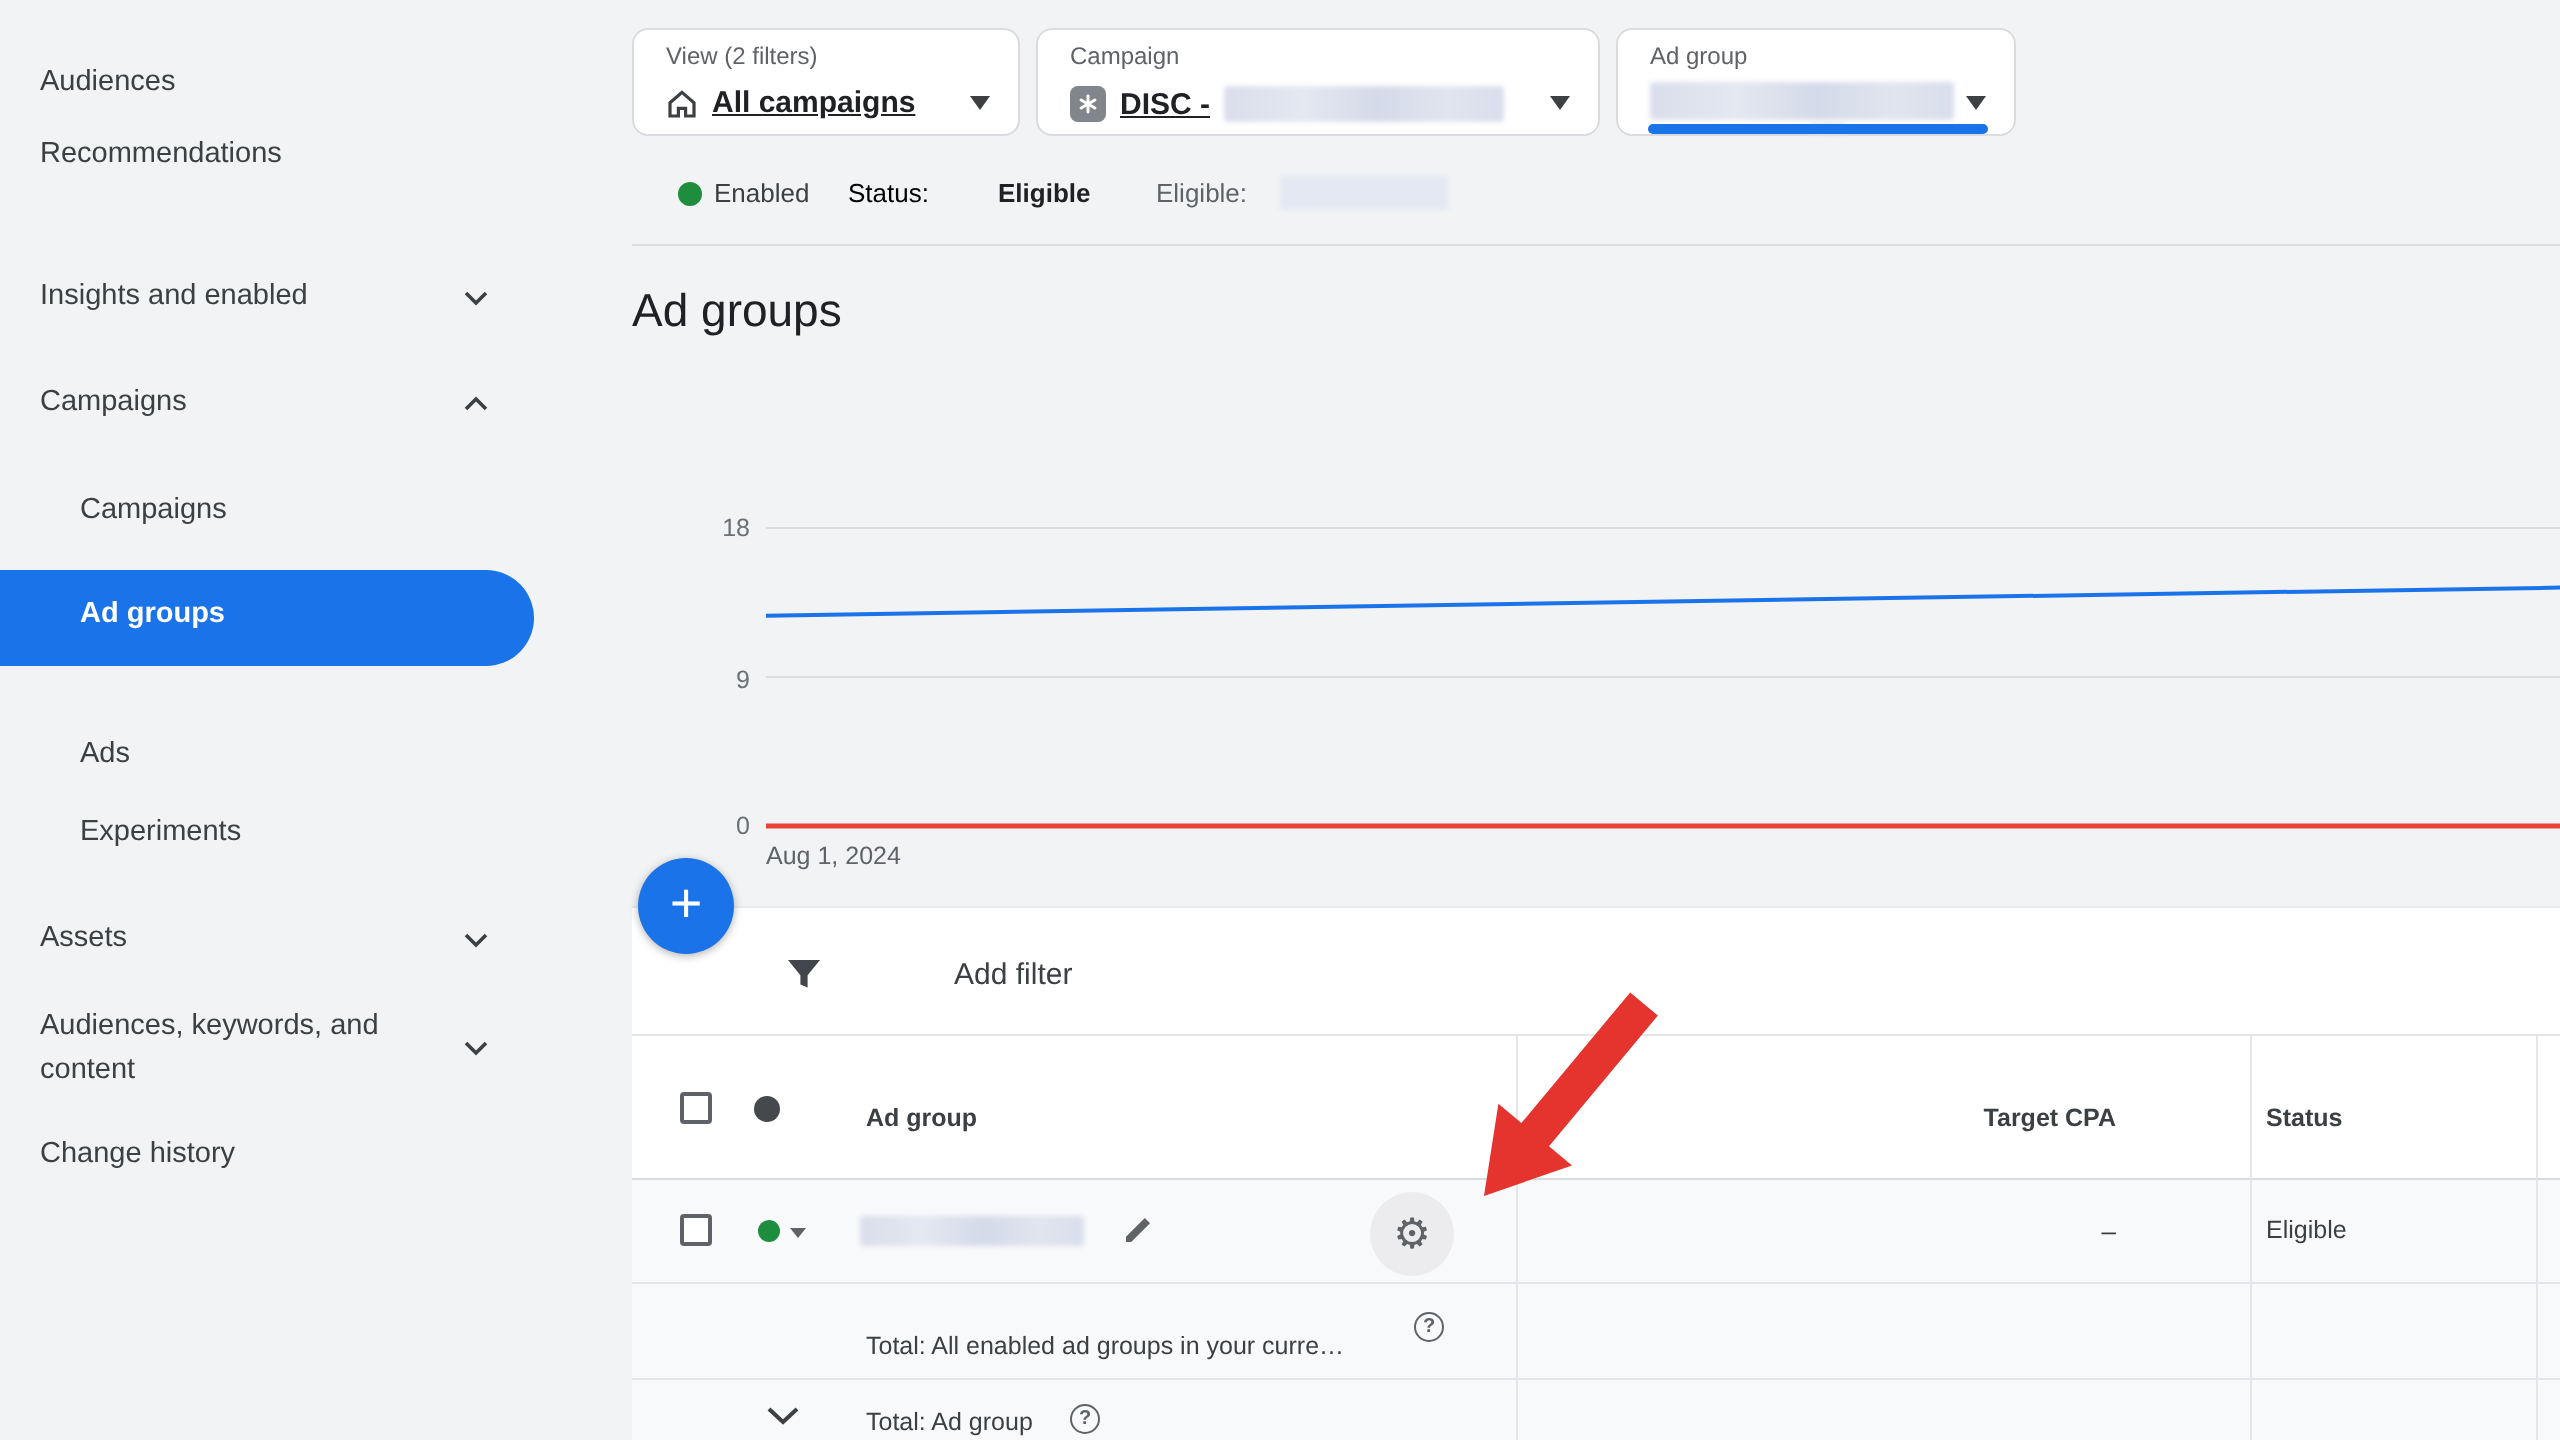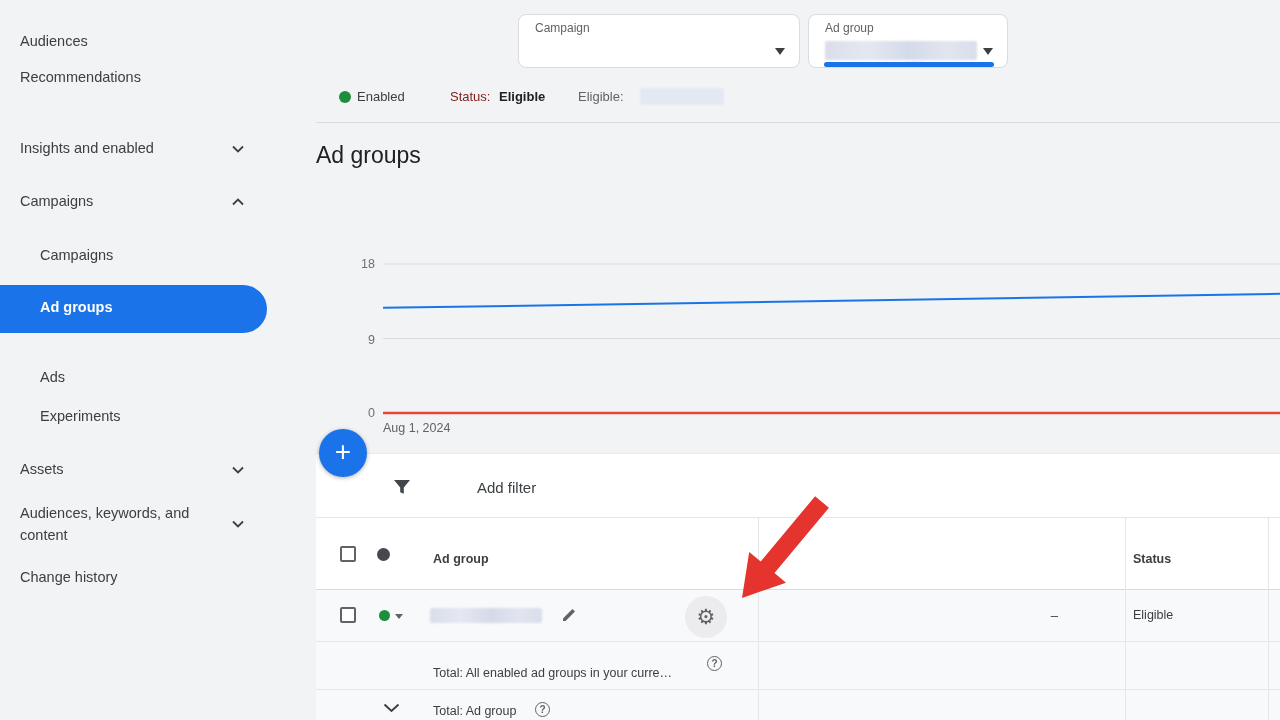--- a/index.html
+++ b/index.html
@@ -99,39 +99,62 @@
       </svg>
 
     <div class="nav-item" style="top:502px;width:200px">Audiences, keywords, and content</div>
     <svg class="nav-chev" style="top:520px" viewBox="0 0 12 8">
         <polyline points="1,1.5 6,6.5 11,1.5" fill="none" stroke="#3c4043" stroke-width="1.8"></polyline>
       </svg>
 
     <div class="nav-item" style="top:566px">Change history</div>
   </nav>
 
+  <div class="fbox" style="left:316px;width:194px">
+    <div class="flabel">View (2 filters)</div>
+    <div class="fvalue">
+      <svg width="16" height="16" viewBox="0 0 16 16">
+        <path d="M8 2.2 L14 7.4 V14 H9.8 V10.2 H6.2 V14 H2 V7.4 Z" fill="none" stroke="#3c4043" stroke-width="1.6"></path>
+      </svg>
+      <span class="linky">All campaigns</span>
+    </div>
+    <div class="caret"></div>
+  </div>
 
   <div class="fbox" style="left:518px;width:282px">
     <div class="flabel">Campaign</div>
+    <div class="fvalue">
+      <span class="chip">
+        <svg width="12" height="12" viewBox="0 0 18 18">
+          <g stroke="#fff" stroke-width="2.2" stroke-linecap="round">
+            <line x1="9" y1="3" x2="9" y2="15"></line>
+              <line x1="3.8" y1="6" x2="14.2" y2="12"></line>
+              <line x1="14.2" y1="6" x2="3.8" y2="12"></line>
+          </g>
+        </svg>
+      </span>
+      <span class="linky">DISC -</span>
+      <span class="blob" style="width:140px;height:18px"></span>
+    </div>
     <div class="caret"></div>
   </div>
 
   <div class="fbox" style="left:808px;width:200px">
     <div class="flabel">Ad group</div>
     <div class="fvalue" style="top:26px">
       <span class="blob" style="width:152px;height:19px"></span>
     </div>
     <span class="abs blob" style="left:96px;top:47px;width:18px;height:5px"></span>
     <div class="caret"></div>
     <div class="activebar"></div>
   </div>
 
   <div class="abs" style="left:339px;top:91px;width:12px;height:12px;border-radius:50%;background:#1e8e3e"></div>
   <div class="st-txt" style="left:357px;color:#3c4043">Enabled</div>
-  <div class="st-txt" style="left:450px;color:#7f1d1d">Status:</div>
+  <div class="st-txt" style="left:424px;color:#000000">Status:</div>
   <div class="st-txt" style="left:499px;color:#202124;font-weight:bold">Eligible</div>
   <div class="st-txt" style="left:578px;color:#5f6368">Eligible:</div>
   <div class="abs blob blob-light" style="left:640px;top:88px;width:84px;height:17px"></div>
 
   <div class="abs" style="left:316px;top:122px;width:964px;height:1px;background:#dadce0"></div>
 
   <h1 class="abs" style="left:316px;top:142px;margin:0;font-size:23px;font-weight:normal;color:#202124">Ad groups</h1>
 
   <div class="ytick" style="left:345px;top:257px">18</div>
   <div class="ytick" style="left:345px;top:333px">9</div>
@@ -163,20 +186,21 @@
     <div class="hline" style="top:135px;background:#d8dade"></div>
     <div class="hline" style="top:187px"></div>
     <div class="hline" style="top:235px"></div>
     <div class="vline" style="left:442px"></div>
     <div class="vline" style="left:809px"></div>
     <div class="vline" style="left:952px"></div>
 
     <div class="cbx" style="left:24px;top:92px"></div>
     <div class="p-abs" style="left:61px;top:94px;width:13px;height:13px;border-radius:50%;background:#45494e"></div>
     <div class="hdr-txt" style="left:117px;top:98px">Ad group</div>
+    <div class="hdr-txt num-col" style="top:98px">Target CPA</div>
     <div class="hdr-txt" style="left:817px;top:98px">Status</div>
 
     <div class="cbx" style="left:24px;top:153px"></div>
     <div class="dot-green" style="left:63px;top:156px"></div>
     <div class="mini-caret" style="left:79px;top:160px"></div>
     <div class="p-abs blob" style="left:114px;top:154px;width:112px;height:15px"></div>
     <svg class="p-abs" style="left:245px;top:151px" width="18" height="18" viewBox="0 0 18 18">
       <path d="M2 13.4 L11.4 4 L14 6.6 L4.6 16 L2 16 Z" fill="#5f6368"></path>
     </svg>
     <div class="gear-circle">

